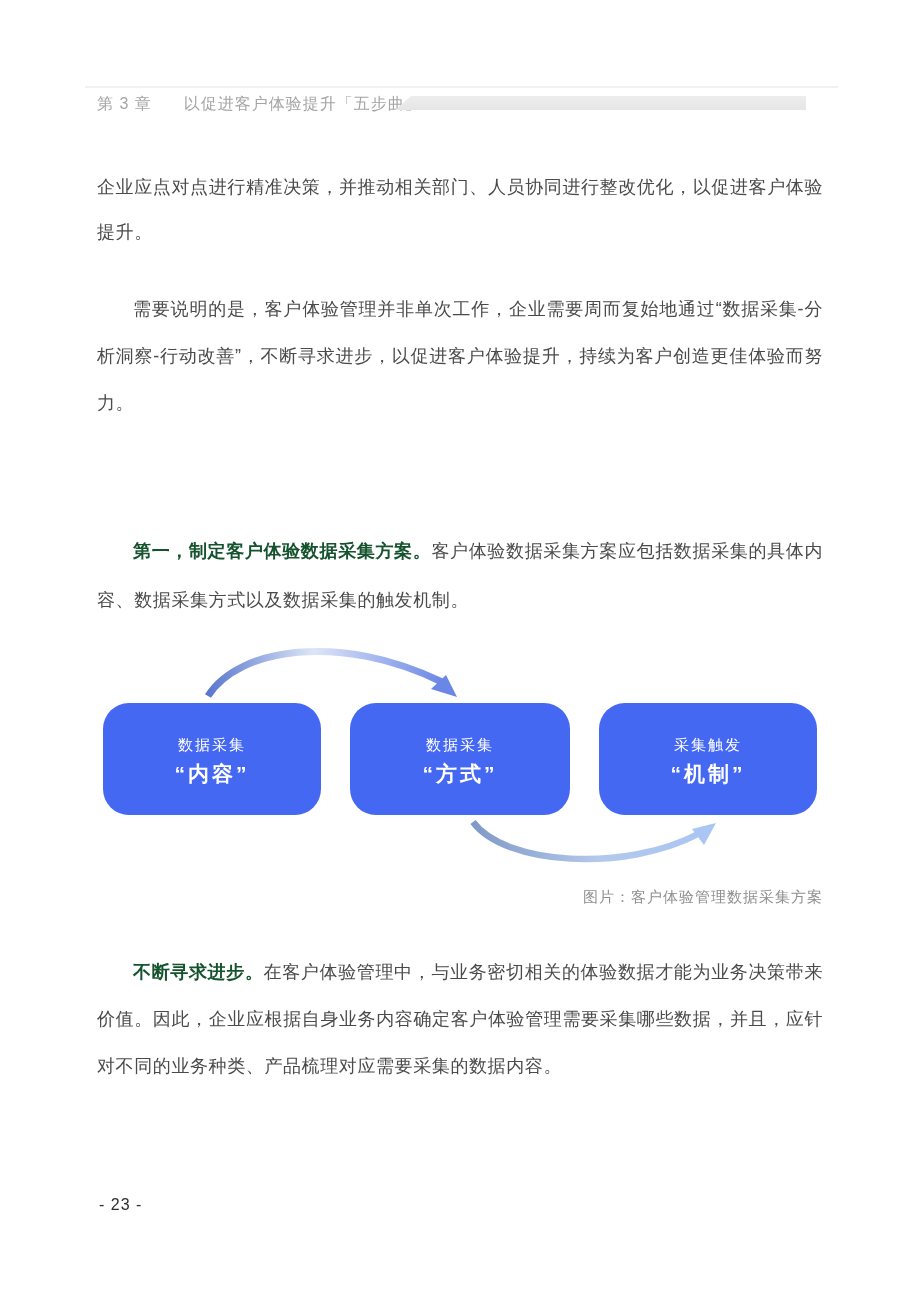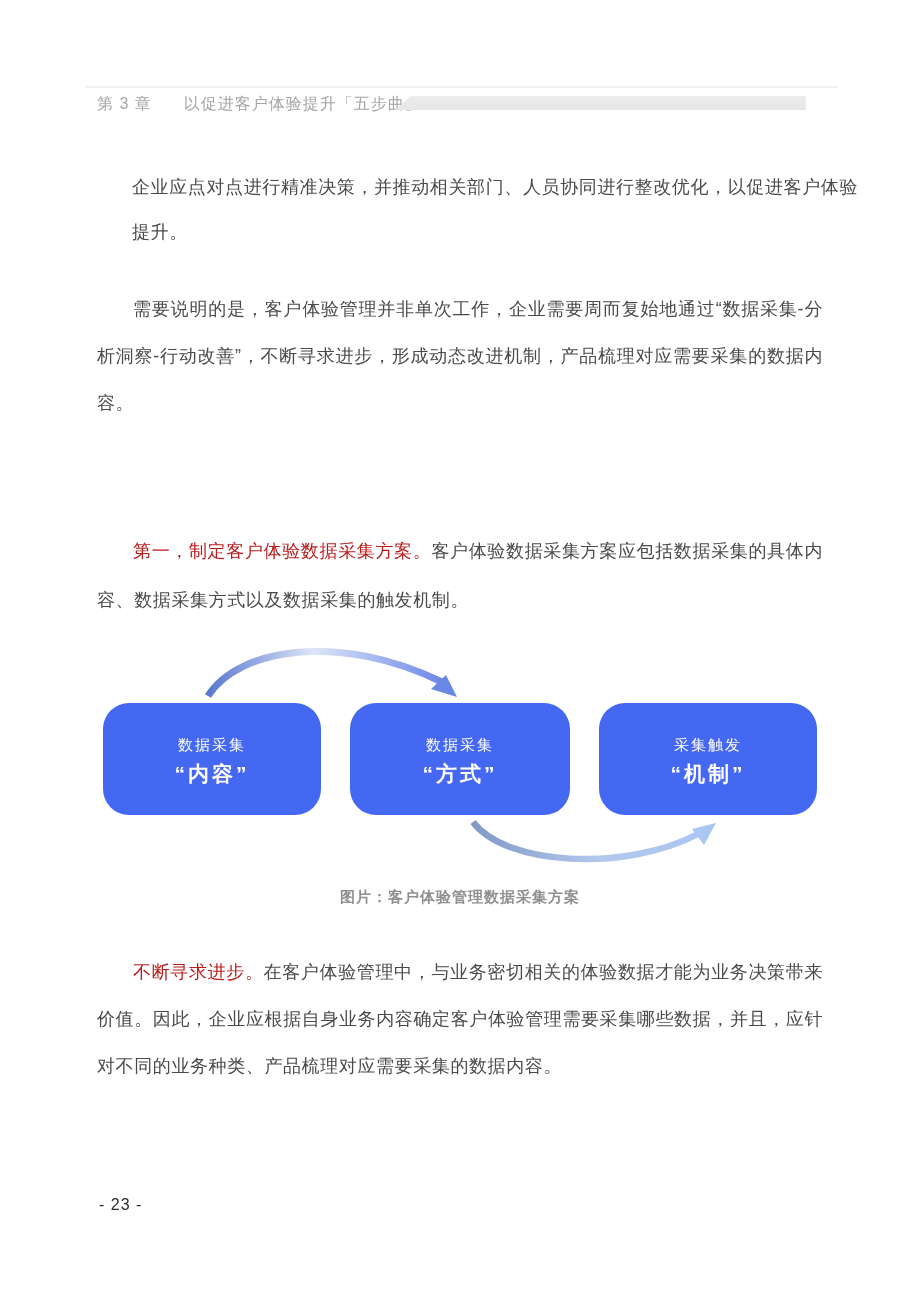--- a/index.html
+++ b/index.html
@@ -26,55 +26,55 @@
     background:linear-gradient(180deg,#ededed,#e6e6e6);
     clip-path:polygon(16px 0, 100% 0, 100% 100%, 0 100%);
   }
   
   .para{
     position:absolute;left:97px;width:726px;
     font-size:18px;line-height:47px;letter-spacing:0.6px;
     color:#4a4a4a;text-align:justify;
   }
   .para.indent{text-indent:2em;}
-  .para b{color:#b91c1c;font-weight:400;}
-  .p1{top:165px;line-height:45px;margin-left:35px;}
+  .para b{color:#14532d;font-weight:700;}
+  .p1{top:165px;line-height:45px;}
   .p2{top:286px;}
   .p3{top:453px;}
   .p4{top:527px;line-height:49px;}
   .p5{top:949px;}
   
   .diagram{position:absolute;left:0;top:640px;}
   .diagram text{font-family:"Liberation Sans","DejaVu Sans",sans-serif;fill:#ffffff;}
   .diagram .box-label{font-size:15px;letter-spacing:2px;}
   .diagram .box-value{font-size:21px;font-weight:700;letter-spacing:3px;}
   .fig-caption{
     position:absolute;left:97px;top:888px;width:726px;
-    text-align:center;font-size:15px;letter-spacing:1px;color:#8f8f8f;font-weight:bold;
+    text-align:right;font-size:15px;letter-spacing:1px;color:#8f8f8f;
   }
   
   .page-number{
     position:absolute;left:99px;top:1196px;
     font-size:16px;color:#2e2e2e;letter-spacing:1px;
   }
 </style>
 </head>
 <body>
 
 <div class="page">
 
   <div class="header-rule"></div>
   <div class="running-header">
     <span class="chapter">第 3 章</span>
     <span class="title">以促进客户体验提升「五步曲」</span>
   </div>
   <div class="header-bar"></div>
 
   <div class="para p1">企业应点对点进行精准决策，并推动相关部门、人员协同进行整改优化，以促进客户体验提升。</div>
-  <div class="para p2 indent">需要说明的是，客户体验管理并非单次工作，企业需要周而复始地通过“数据采集-分析洞察-行动改善”，不断寻求进步，形成动态改进机制，产品梳理对应需要采集的数据内容。</div>
+  <div class="para p2 indent">需要说明的是，客户体验管理并非单次工作，企业需要周而复始地通过“数据采集-分析洞察-行动改善”，不断寻求进步，以促进客户体验提升，持续为客户创造更佳体验而努力。</div>
   <div class="para p4 indent"><b>第一，制定客户体验数据采集方案。</b><span>客户体验数据采集方案应包括数据采集的具体内容、数据采集方式以及数据采集的触发机制。</span></div>
 
   <svg class="diagram" width="919" height="250" viewBox="0 0 919 250" xmlns="http://www.w3.org/2000/svg">
     <defs>
       <linearGradient id="gTop" x1="0" y1="0" x2="1" y2="0">
         <stop offset="0" stop-color="#5a77cf"></stop>
         <stop offset="0.45" stop-color="#dde6f7"></stop>
         <stop offset="1" stop-color="#6c88e6"></stop>
       </linearGradient>
       <linearGradient id="gBot" x1="0" y1="0" x2="1" y2="0">

